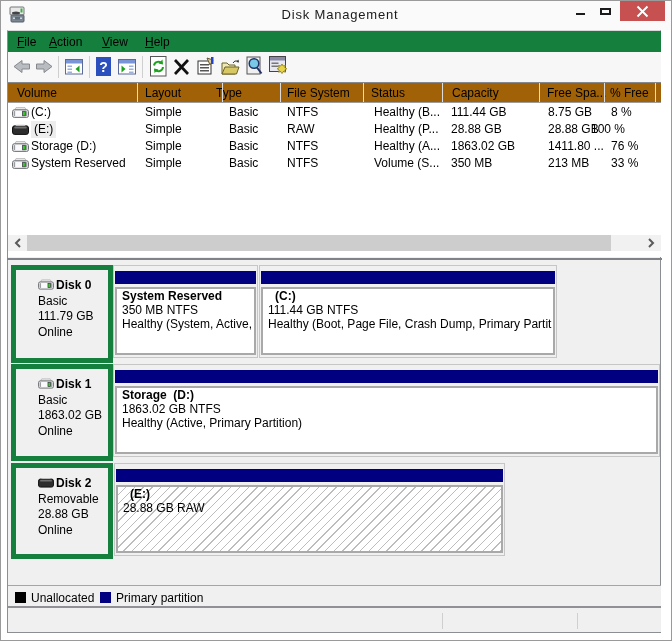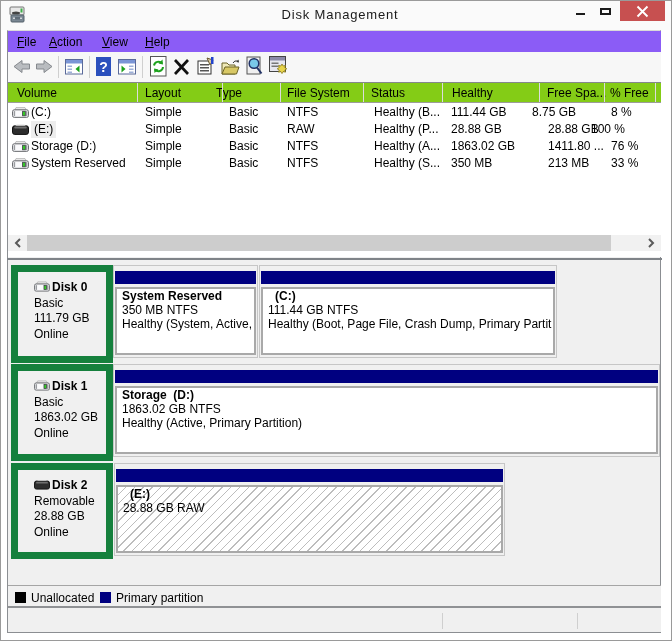--- a/index.html
+++ b/index.html
@@ -6,38 +6,38 @@
   body{width:672px;height:641px;position:relative;font-family:"Liberation Sans",sans-serif;font-size:12px;color:#000;background:#fff;overflow:hidden;}
   .abs{position:absolute;}
   #outer{position:absolute;left:0;top:0;width:670px;height:639px;border:1px solid #9a9a9a;background:#fff;}
   #titlebar{position:absolute;left:1px;top:1px;width:670px;height:29px;background:#fafafa;}
   #title{position:absolute;left:4px;top:7px;width:672px;text-align:center;font-size:13px;letter-spacing:0.8px;color:#1a1a1a;}
   #minbtn{position:absolute;left:576px;top:13px;width:9px;height:2px;background:#1a1a1a;}
   #maxbtn{position:absolute;left:600px;top:8px;width:7px;height:3px;border:2px solid #1a1a1a;background:transparent;}
   #closebtn{position:absolute;left:620px;top:1px;width:45px;height:20px;background:#c75050;}
   
   #client{position:absolute;left:7px;top:30px;width:654px;height:603px;border:1px solid #8b8e92;border-top-color:#d9d9d9;background:#f0f0f0;box-sizing:border-box;}
-  #menubar{position:absolute;left:8px;top:31px;width:653px;height:21px;background:#8b5cf6;}
+  #menubar{position:absolute;left:8px;top:31px;width:653px;height:21px;background:#15803d;}
   .menuitem{position:absolute;top:4px;}
   .menuitem u{text-decoration:underline;}
   #toolbar{position:absolute;left:8px;top:52px;width:653px;height:30px;background:#f7f7f7;}
   .tbsep{position:absolute;width:1px;height:22px;background:#cfcfcf;}
   
   #listview{position:absolute;left:8px;top:82px;width:653px;height:175px;border-top:1px solid #85888c;background:#fff;box-sizing:border-box;}
-  #lvheader{position:absolute;left:8px;top:83px;width:653px;height:19px;background:#84cc16;border-bottom:1px solid #9c9c9c;}
+  #lvheader{position:absolute;left:8px;top:83px;width:653px;height:19px;background:#a16207;border-bottom:1px solid #9c9c9c;}
   .hcol{position:absolute;top:3px;color:#000;}
   .hsep{position:absolute;top:0px;width:1px;height:19px;background:#dcdcdc;}
   .lvrow{position:absolute;left:8px;width:653px;height:17px;line-height:17px;}
   .lvtext{position:absolute;top:0;white-space:nowrap;}
   
   #hscroll{position:absolute;left:8px;top:235px;width:653px;height:16px;background:#f1f1f1;}
   #hthumb{position:absolute;left:19px;top:0;width:584px;height:16px;background:#cdcdcd;}
   
   #panetop{position:absolute;left:7px;top:258px;width:655px;height:2px;background:#7f8388;}
-  .diskleft{position:absolute;background:#f0f0f0;border:7px solid #15803d;box-sizing:border-box;padding:7px 0 0 16px;white-space:nowrap;overflow:hidden;}
+  .diskleft{position:absolute;background:#f0f0f0;border:5px solid #15803d;box-sizing:border-box;padding:7px 0 0 22px;white-space:nowrap;overflow:hidden;}
   .t{font-weight:bold;}
   .dl-line{line-height:15.4px;white-space:nowrap;}
   .part{position:absolute;box-sizing:border-box;background:#f0f0f0;border:1px solid #c6c6c6;}
   .pbar{position:absolute;left:1px;right:1px;top:5px;height:13px;background:#000080;}
   .pbody{position:absolute;left:1px;right:1px;top:21px;bottom:2px;background:#fff;border:2px solid #a9a9a9;padding:1px 5px;line-height:13.9px;overflow:hidden;}
   .pbody div{white-space:nowrap;}
   .hatch{background-image:repeating-linear-gradient(135deg,#fff 0px,#fff 5.2px,#bdbdbd 5.2px,#bdbdbd 6.2px);}
   
   #legendsep{position:absolute;left:8px;top:585px;width:653px;height:1px;background:#a5a5a5;}
   #legend{position:absolute;left:8px;top:586px;width:653px;height:21px;background:#f0f0f0;}
@@ -142,21 +142,21 @@
     <rect x="2.5" y="9.5" width="7" height="1.5" fill="#777"></rect>
     <path d="M13 8 l1.2 2 2.2-.6-.6 2.2 2 1.2-2 1.2.6 2.2-2.2-.6-1.2 2-1.2-2-2.2.6.6-2.2-2-1.2 2-1.2-.6-2.2 2.2.6 Z" fill="#e8d44a" stroke="#8a7a1a" stroke-width="0.8"></path>
   </svg>
 <div id="listview"></div>
 <div id="lvheader">
   <span class="hcol" style="left:9px">Volume</span>
   <span class="hcol" style="left:137px">Layout</span>
   <span class="hcol" style="left:208px">Type</span>
   <span class="hcol" style="left:279px">File System</span>
   <span class="hcol" style="left:363px">Status</span>
-  <span class="hcol" style="left:444px">Healthy</span>
+  <span class="hcol" style="left:444px">Capacity</span>
   <span class="hcol" style="left:539px">Free Spa...</span>
   <span class="hcol" style="left:602px">% Free</span>
   <div class="hsep" style="left:129px"></div>
   <div class="hsep" style="left:214px"></div>
   <div class="hsep" style="left:272px"></div>
   <div class="hsep" style="left:355px"></div>
   <div class="hsep" style="left:434px"></div>
   <div class="hsep" style="left:531px"></div>
   <div class="hsep" style="left:596px"></div>
   <div class="hsep" style="left:647px"></div>
@@ -169,21 +169,21 @@
       <rect x="13.7" y="4.1" width="1.6" height="5" fill="#9a9ca0"></rect>
       <rect x="3.4" y="4.1" width="9.8" height="4.9" fill="#fafafc"></rect>
       <rect x="10.6" y="4.3" width="2.7" height="4.5" fill="#35cf25" stroke="#3c3c46" stroke-width="0.8"></rect>
     </svg>
   <span class="lvtext" style="left:23px">(C:)</span>
   <span class="lvtext" style="left:137px">Simple</span>
   <span class="lvtext" style="left:221px">Basic</span>
   <span class="lvtext" style="left:279px">NTFS</span>
   <span class="lvtext" style="left:366px">Healthy (B...</span>
   <span class="lvtext" style="left:443px">111.44 GB</span>
-  <span class="lvtext" style="left:524px">8.75 GB</span>
+  <span class="lvtext" style="left:540px">8.75 GB</span>
   <span class="lvtext" style="left:603px">8 %</span>
 </div>
 <div class="lvrow" style="top:121px">
   <svg class="abs" style="left:4px;top:3px" width="17" height="11" viewBox="0 0 17 11">
       <rect x="0.5" y="1.8" width="16" height="8.6" rx="2.2" fill="#2d2d2d" stroke="#101010"></rect>
       <path d="M3 1.9 L4.6 0.8 L12.4 0.8 L14 1.9 Z" fill="#bdbdbd"></path>
       <rect x="2.2" y="2.6" width="12.6" height="1.9" rx="0.95" fill="#707070"></rect>
     </svg>
   <span class="lvtext" style="left:23px;background:#ededed;padding:0 3px">(E:)</span>
   <span class="lvtext" style="left:137px">Simple</span>
@@ -218,21 +218,21 @@
       <rect x="0.5" y="2.8" width="16" height="7.6" rx="1.8" fill="#eff0f2" stroke="#6e7074"></rect>
       <rect x="1.7" y="4.1" width="1.6" height="5" fill="#9a9ca0"></rect>
       <rect x="13.7" y="4.1" width="1.6" height="5" fill="#9a9ca0"></rect>
       <rect x="3.4" y="4.1" width="9.8" height="4.9" fill="#fafafc"></rect>
       <rect x="10.6" y="4.3" width="2.7" height="4.5" fill="#35cf25" stroke="#3c3c46" stroke-width="0.8"></rect>
     </svg>
   <span class="lvtext" style="left:23px">System Reserved</span>
   <span class="lvtext" style="left:137px">Simple</span>
   <span class="lvtext" style="left:221px">Basic</span>
   <span class="lvtext" style="left:279px">NTFS</span>
-  <span class="lvtext" style="left:366px">Healthy (S...</span>
+  <span class="lvtext" style="left:366px">Volume (S...</span>
   <span class="lvtext" style="left:443px">350 MB</span>
   <span class="lvtext" style="left:540px">213 MB</span>
   <span class="lvtext" style="left:603px">33 %</span>
 </div>
 <div id="hscroll">
   <svg class="abs" style="left:5px;top:3px" width="10" height="10" viewBox="0 0 10 10">
       <path d="M7 1 L3 5 L7 9" fill="none" stroke="#5a5a5a" stroke-width="2"></path>
     </svg>
   <div id="hthumb"></div>
   <svg class="abs" style="right:5px;top:3px" width="10" height="10" viewBox="0 0 10 10">

